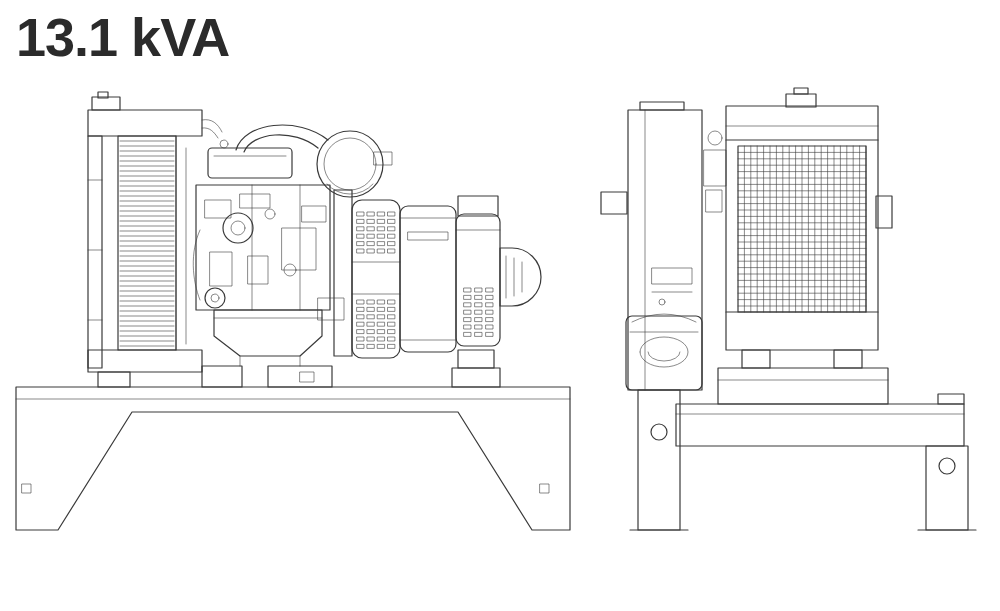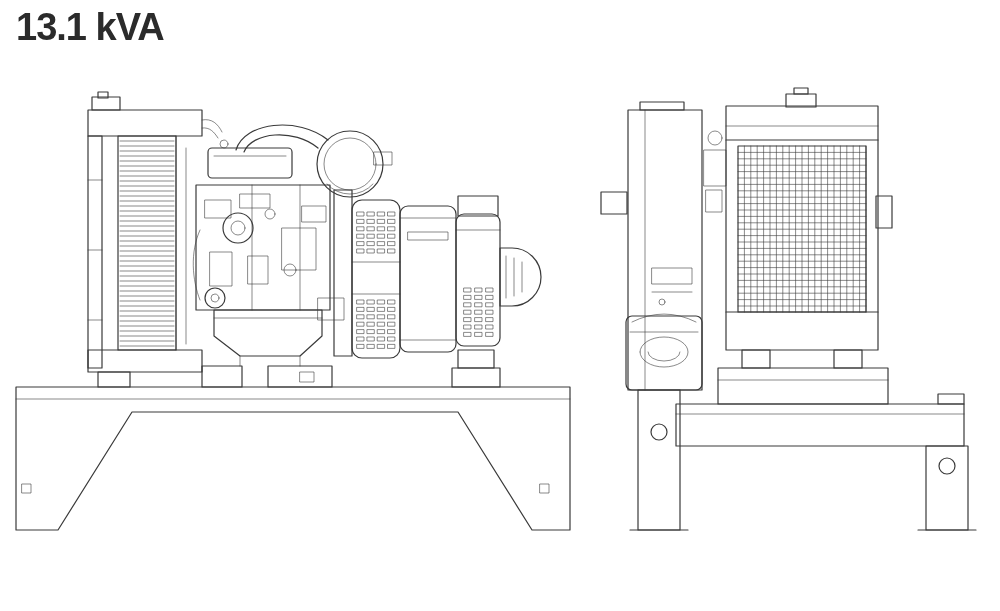--- a/index.html
+++ b/index.html
@@ -9,21 +9,21 @@
     width: 1000px;
     height: 611px;
     background: #ffffff;
     overflow: hidden;
     font-family: "Liberation Sans", sans-serif;
   }
   .title {
     position: absolute;
     left: 16px;
     top: 6px;
-    font-size: 38px;
+    font-size: 54px;
     font-weight: 700;
     letter-spacing: -1px;
     color: #2b2b2b;
     z-index: 2;
   }
   svg.draw { position: absolute; left: 0; top: 0; z-index: 1; }
   .draw * {
     fill: none;
     stroke: #3a3a3a;
     stroke-width: 1.2;

